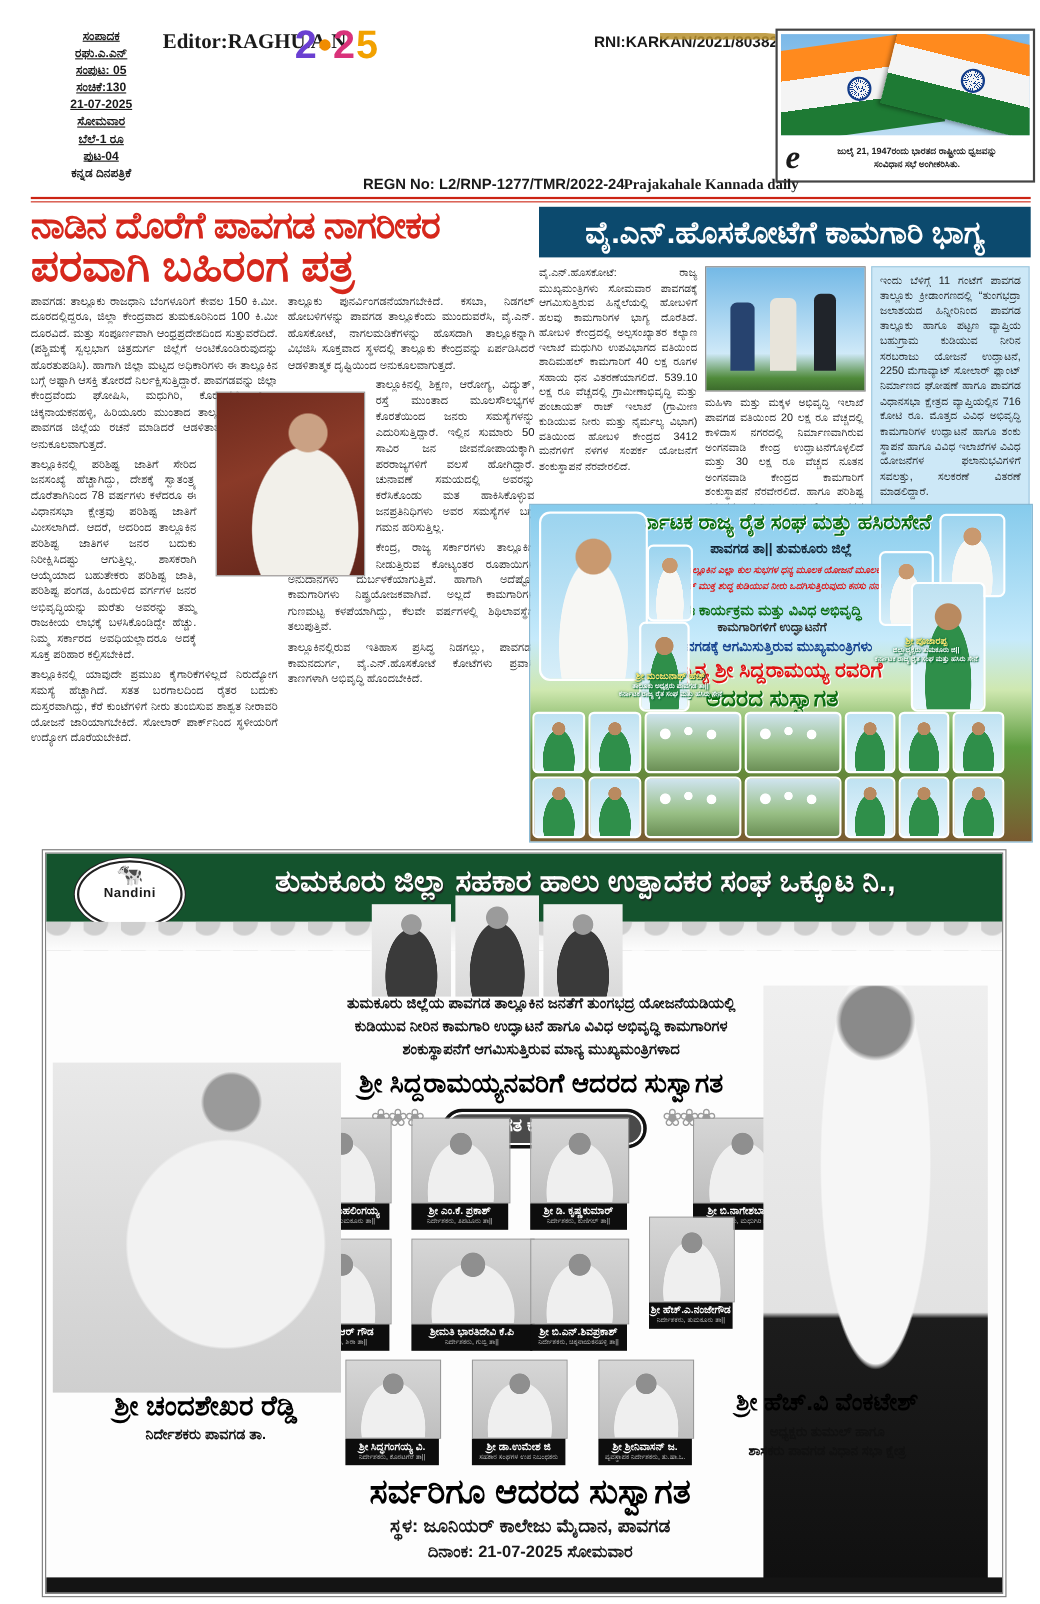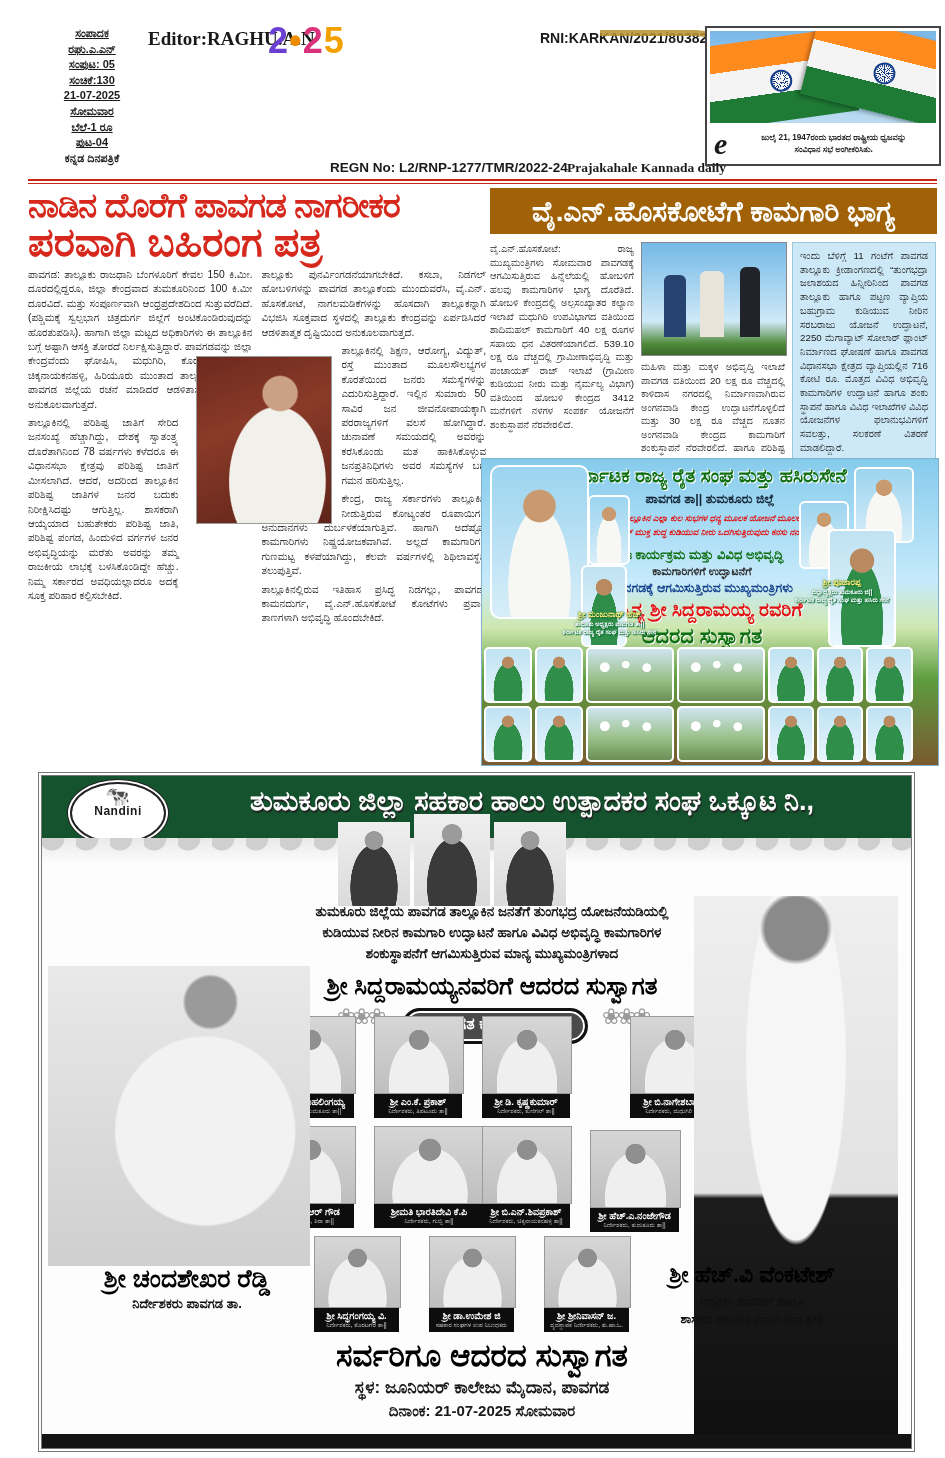--- a/index.html
+++ b/index.html
@@ -40,21 +40,21 @@
   .lcol{width:225px;font-size:10.3px;text-align:justify;line-height:1.4;font-weight:500;}
   .lcol p{margin:0 0 4px 0;text-indent:0;}
   .sp-r{float:right;width:70px;height:168px;margin:2px 0 2px 4px;}
   .sp-l{float:left;width:76px;height:162px;margin:2px 4px 2px 0;}
   .sid-photo{left:196px;top:356px;width:134px;height:166px;border:1px solid #999;
      background:
        radial-gradient(circle at 62% 22%,#caa184 11%,transparent 12%),
        radial-gradient(ellipse at 60% 75%,#f2f0ea 42%,transparent 43%),
        linear-gradient(160deg,#6d2a1e 0%,#8a3a28 40%,#5e241a 100%);}
   
-  .ra-bar{left:490px;top:188px;width:447px;height:46px;background:#a16207;color:#fff;
+  .ra-bar{left:490px;top:188px;width:447px;height:46px;background:#0c4a6e;color:#fff;
           font-size:28px;font-weight:bold;text-align:center;line-height:48px;}
   .ra-cols{left:490px;top:242px;width:447px;display:flex;gap:7px;}
   .racol{width:144px;font-size:9.8px;text-align:justify;line-height:1.38;font-weight:500;}
   .ra-photo{width:144px;height:112px;margin-bottom:4px;border:1px solid #888;position:relative;
             background:linear-gradient(180deg,#74b9e6 0%,#cfe9f8 70%,#4f8a3a 90%,#3c6b2c 100%);}
   .cut{position:absolute;bottom:18px;border-radius:6px 6px 0 0;}
   .cut.c1{left:22px;width:22px;height:62px;background:#27436f;}
   .cut.c2{left:58px;width:24px;height:66px;background:#e8e4da;}
   .cut.c3{left:98px;width:20px;height:70px;background:#20242a;}
   .info-box{background:#cde8f7;border:1px solid #9ec7de;padding:6px 7px;font-size:9.8px;line-height:1.4;text-align:justify;font-weight:500;}
@@ -187,20 +187,21 @@
   <div class="abs daily">Prajakahale Kannada daily</div>
   <div class="abs rule"></div>
 
   <div class="abs lh lh1">ನಾಡಿನ ದೊರೆಗೆ ಪಾವಗಡ ನಾಗರೀಕರ</div>
   <div class="abs lh lh2">ಪರವಾಗಿ ಬಹಿರಂಗ ಪತ್ರ</div>
 
   <div class="abs la-body">
     <div class="lcol">
       <p>ಪಾವಗಡ: ತಾಲ್ಲೂಕು ರಾಜಧಾನಿ ಬೆಂಗಳೂರಿಗೆ ಕೇವಲ 150 ಕಿ.ಮೀ. ದೂರದಲ್ಲಿದ್ದರೂ, ಜಿಲ್ಲಾ ಕೇಂದ್ರವಾದ ತುಮಕೂರಿನಿಂದ 100 ಕಿ.ಮೀ ದೂರವಿದೆ. ಮತ್ತು ಸಂಪೂರ್ಣವಾಗಿ ಆಂಧ್ರಪ್ರದೇಶದಿಂದ ಸುತ್ತುವರೆದಿದೆ. (ಪಶ್ಚಿಮಕ್ಕೆ ಸ್ವಲ್ಪಭಾಗ ಚಿತ್ರದುರ್ಗ ಜಿಲ್ಲೆಗೆ ಅಂಟಿಕೊಂಡಿರುವುದನ್ನು ಹೊರತುಪಡಿಸಿ). ಹಾಗಾಗಿ ಜಿಲ್ಲಾ ಮಟ್ಟದ ಅಧಿಕಾರಿಗಳು ಈ ತಾಲ್ಲೂಕಿನ ಬಗ್ಗೆ ಅಷ್ಟಾಗಿ ಆಸಕ್ತಿ ತೋರದೆ ನಿರ್ಲಕ್ಷಿಸುತ್ತಿದ್ದಾರೆ. ಪಾವಗಡವನ್ನು ಜಿಲ್ಲಾ ಕೇಂದ್ರವೆಂದು ಘೋಷಿಸಿ, ಮಧುಗಿರಿ, ಕೊರಟಗೆರೆ, ಶಿರಾ, ಚಿಕ್ಕನಾಯಕನಹಳ್ಳಿ, ಹಿರಿಯೂರು ಮುಂತಾದ ತಾಲ್ಲೂಕುಗಳು ಸೇರಿಸಿ ಪಾವಗಡ ಜಿಲ್ಲೆಯ ರಚನೆ ಮಾಡಿದರೆ ಆಡಳಿತಾತ್ಮಕ ದೃಷ್ಟಿಯಿಂದ ಅನುಕೂಲವಾಗುತ್ತದೆ.</p>
       <p><span class="sp-r"></span><span>ತಾಲ್ಲೂಕಿನಲ್ಲಿ ಪರಿಶಿಷ್ಟ ಜಾತಿಗೆ ಸೇರಿದ ಜನಸಂಖ್ಯೆ ಹೆಚ್ಚಾಗಿದ್ದು, ದೇಶಕ್ಕೆ ಸ್ವಾತಂತ್ರ್ಯ ದೊರೆತಾಗಿನಿಂದ 78 ವರ್ಷಗಳು ಕಳೆದರೂ ಈ ವಿಧಾನಸಭಾ ಕ್ಷೇತ್ರವು ಪರಿಶಿಷ್ಟ ಜಾತಿಗೆ ಮೀಸಲಾಗಿದೆ. ಆದರೆ, ಅದರಿಂದ ತಾಲ್ಲೂಕಿನ ಪರಿಶಿಷ್ಟ ಜಾತಿಗಳ ಜನರ ಬದುಕು ನಿರೀಕ್ಷಿಸಿದಷ್ಟು ಆಗುತ್ತಿಲ್ಲ. ಶಾಸಕರಾಗಿ ಆಯ್ಕೆಯಾದ ಬಹುತೇಕರು ಪರಿಶಿಷ್ಟ ಜಾತಿ, ಪರಿಶಿಷ್ಟ ಪಂಗಡ, ಹಿಂದುಳಿದ ವರ್ಗಗಳ ಜನರ ಅಭಿವೃದ್ಧಿಯನ್ನು ಮರೆತು ಅವರನ್ನು ತಮ್ಮ ರಾಜಕೀಯ ಲಾಭಕ್ಕೆ ಬಳಸಿಕೊಂಡಿದ್ದೇ ಹೆಚ್ಚು. ನಿಮ್ಮ ಸರ್ಕಾರದ ಅವಧಿಯಲ್ಲಾದರೂ ಅದಕ್ಕೆ ಸೂಕ್ತ ಪರಿಹಾರ ಕಲ್ಪಿಸಬೇಕಿದೆ.</span></p>
+      <p>ತಾಲ್ಲೂಕಿನಲ್ಲಿ ಯಾವುದೇ ಪ್ರಮುಖ ಕೈಗಾರಿಕೆಗಳಿಲ್ಲದೆ ನಿರುದ್ಯೋಗ ಸಮಸ್ಯೆ ಹೆಚ್ಚಾಗಿದೆ. ಸತತ ಬರಗಾಲದಿಂದ ರೈತರ ಬದುಕು ದುಸ್ತರವಾಗಿದ್ದು, ಕೆರೆ ಕುಂಟೆಗಳಿಗೆ ನೀರು ತುಂಬಿಸುವ ಶಾಶ್ವತ ನೀರಾವರಿ ಯೋಜನೆ ಜಾರಿಯಾಗಬೇಕಿದೆ. ಸೋಲಾರ್ ಪಾರ್ಕ್‌ನಿಂದ ಸ್ಥಳೀಯರಿಗೆ ಉದ್ಯೋಗ ದೊರೆಯಬೇಕಿದೆ.</p>
     </div>
     <div class="lcol">
       <p>ತಾಲ್ಲೂಕು ಪುನರ್ವಿಂಗಡನೆಯಾಗಬೇಕಿದೆ. ಕಸಬಾ, ನಿಡಗಲ್ ಹೋಬಳಿಗಳನ್ನು ಪಾವಗಡ ತಾಲ್ಲೂಕೆಂದು ಮುಂದುವರೆಸಿ, ವೈ.ಎನ್. ಹೊಸಕೋಟೆ, ನಾಗಲಮಡಿಕೆಗಳನ್ನು ಹೊಸದಾಗಿ ತಾಲ್ಲೂಕನ್ನಾಗಿ ವಿಭಜಿಸಿ ಸೂಕ್ತವಾದ ಸ್ಥಳದಲ್ಲಿ ತಾಲ್ಲೂಕು ಕೇಂದ್ರವನ್ನು ಏರ್ಪಡಿಸಿದರೆ ಆಡಳಿತಾತ್ಮಕ ದೃಷ್ಟಿಯಿಂದ ಅನುಕೂಲವಾಗುತ್ತದೆ.</p>
       <p><span class="sp-l"></span><span>ತಾಲ್ಲೂಕಿನಲ್ಲಿ ಶಿಕ್ಷಣ, ಆರೋಗ್ಯ, ವಿದ್ಯುತ್, ರಸ್ತೆ ಮುಂತಾದ ಮೂಲಸೌಲಭ್ಯಗಳ ಕೊರತೆಯಿಂದ ಜನರು ಸಮಸ್ಯೆಗಳನ್ನು ಎದುರಿಸುತ್ತಿದ್ದಾರೆ. ಇಲ್ಲಿನ ಸುಮಾರು 50 ಸಾವಿರ ಜನ ಜೀವನೋಪಾಯಕ್ಕಾಗಿ ಪರರಾಜ್ಯಗಳಿಗೆ ವಲಸೆ ಹೋಗಿದ್ದಾರೆ. ಚುನಾವಣೆ ಸಮಯದಲ್ಲಿ ಅವರನ್ನು ಕರೆಸಿಕೊಂಡು ಮತ ಹಾಕಿಸಿಕೊಳ್ಳುವ ಜನಪ್ರತಿನಿಧಿಗಳು ಅವರ ಸಮಸ್ಯೆಗಳ ಬಗ್ಗೆ ಗಮನ ಹರಿಸುತ್ತಿಲ್ಲ.</span></p>
       <p>ಕೇಂದ್ರ, ರಾಜ್ಯ ಸರ್ಕಾರಗಳು ತಾಲ್ಲೂಕಿಗೆ ನೀಡುತ್ತಿರುವ ಕೋಟ್ಯಂತರ ರೂಪಾಯಿಗಳ ಅನುದಾನಗಳು ದುರ್ಬಳಕೆಯಾಗುತ್ತಿವೆ. ಹಾಗಾಗಿ ಅದೆಷ್ಟೋ ಕಾಮಗಾರಿಗಳು ನಿಷ್ಪ್ರಯೋಜಕವಾಗಿವೆ. ಅಲ್ಲದೆ ಕಾಮಗಾರಿಗಳ ಗುಣಮಟ್ಟ ಕಳಪೆಯಾಗಿದ್ದು, ಕೆಲವೇ ವರ್ಷಗಳಲ್ಲಿ ಶಿಥಿಲಾವಸ್ಥೆಗೆ ತಲುಪುತ್ತಿವೆ.</p>
       <p>ತಾಲ್ಲೂಕಿನಲ್ಲಿರುವ ಇತಿಹಾಸ ಪ್ರಸಿದ್ಧ ನಿಡಗಲ್ಲು, ಪಾವಗಡ, ಕಾಮನದುರ್ಗ, ವೈ.ಎನ್.ಹೊಸಕೋಟೆ ಕೋಟೆಗಳು ಪ್ರವಾಸಿ ತಾಣಗಳಾಗಿ ಅಭಿವೃದ್ಧಿ ಹೊಂದಬೇಕಿದೆ.</p>
     </div>
   </div>
   <div class="abs sid-photo"></div>
 
@@ -335,21 +336,21 @@
         <div class="rl">ನಿರ್ದೇಶಕರು, ಗುಬ್ಬಿ ತಾ||</div>
       </div>
     </div>
     <div class="cellp" style="left:440px;top:350px;width:88px;">
       <div class="pic" style="height:76px;"></div>
       <div class="plate">
         <div class="nm">ಶ್ರೀ ಬಿ.ಎನ್.ಶಿವಪ್ರಕಾಶ್</div>
         <div class="rl">ನಿರ್ದೇಶಕರು, ಚಿಕ್ಕನಾಯಕನಹಳ್ಳಿ ತಾ||</div>
       </div>
     </div>
-    <div class="cellp" style="left:548px;top:354px;width:89px;">
+    <div class="cellp" style="left:548px;top:330px;width:76px;">
       <div class="pic" style="height:76px;"></div>
       <div class="plate">
         <div class="nm">ಶ್ರೀ ಹೆಚ್.ಎ.ನಂಜೇಗೌಡ</div>
         <div class="rl">ನಿರ್ದೇಶಕರು, ತುಮಕೂರು ತಾ||</div>
       </div>
     </div>
 
     <div class="cellp" style="left:272px;top:460px;width:85px;">
       <div class="pic" style="height:70px;"></div>
       <div class="plate">

